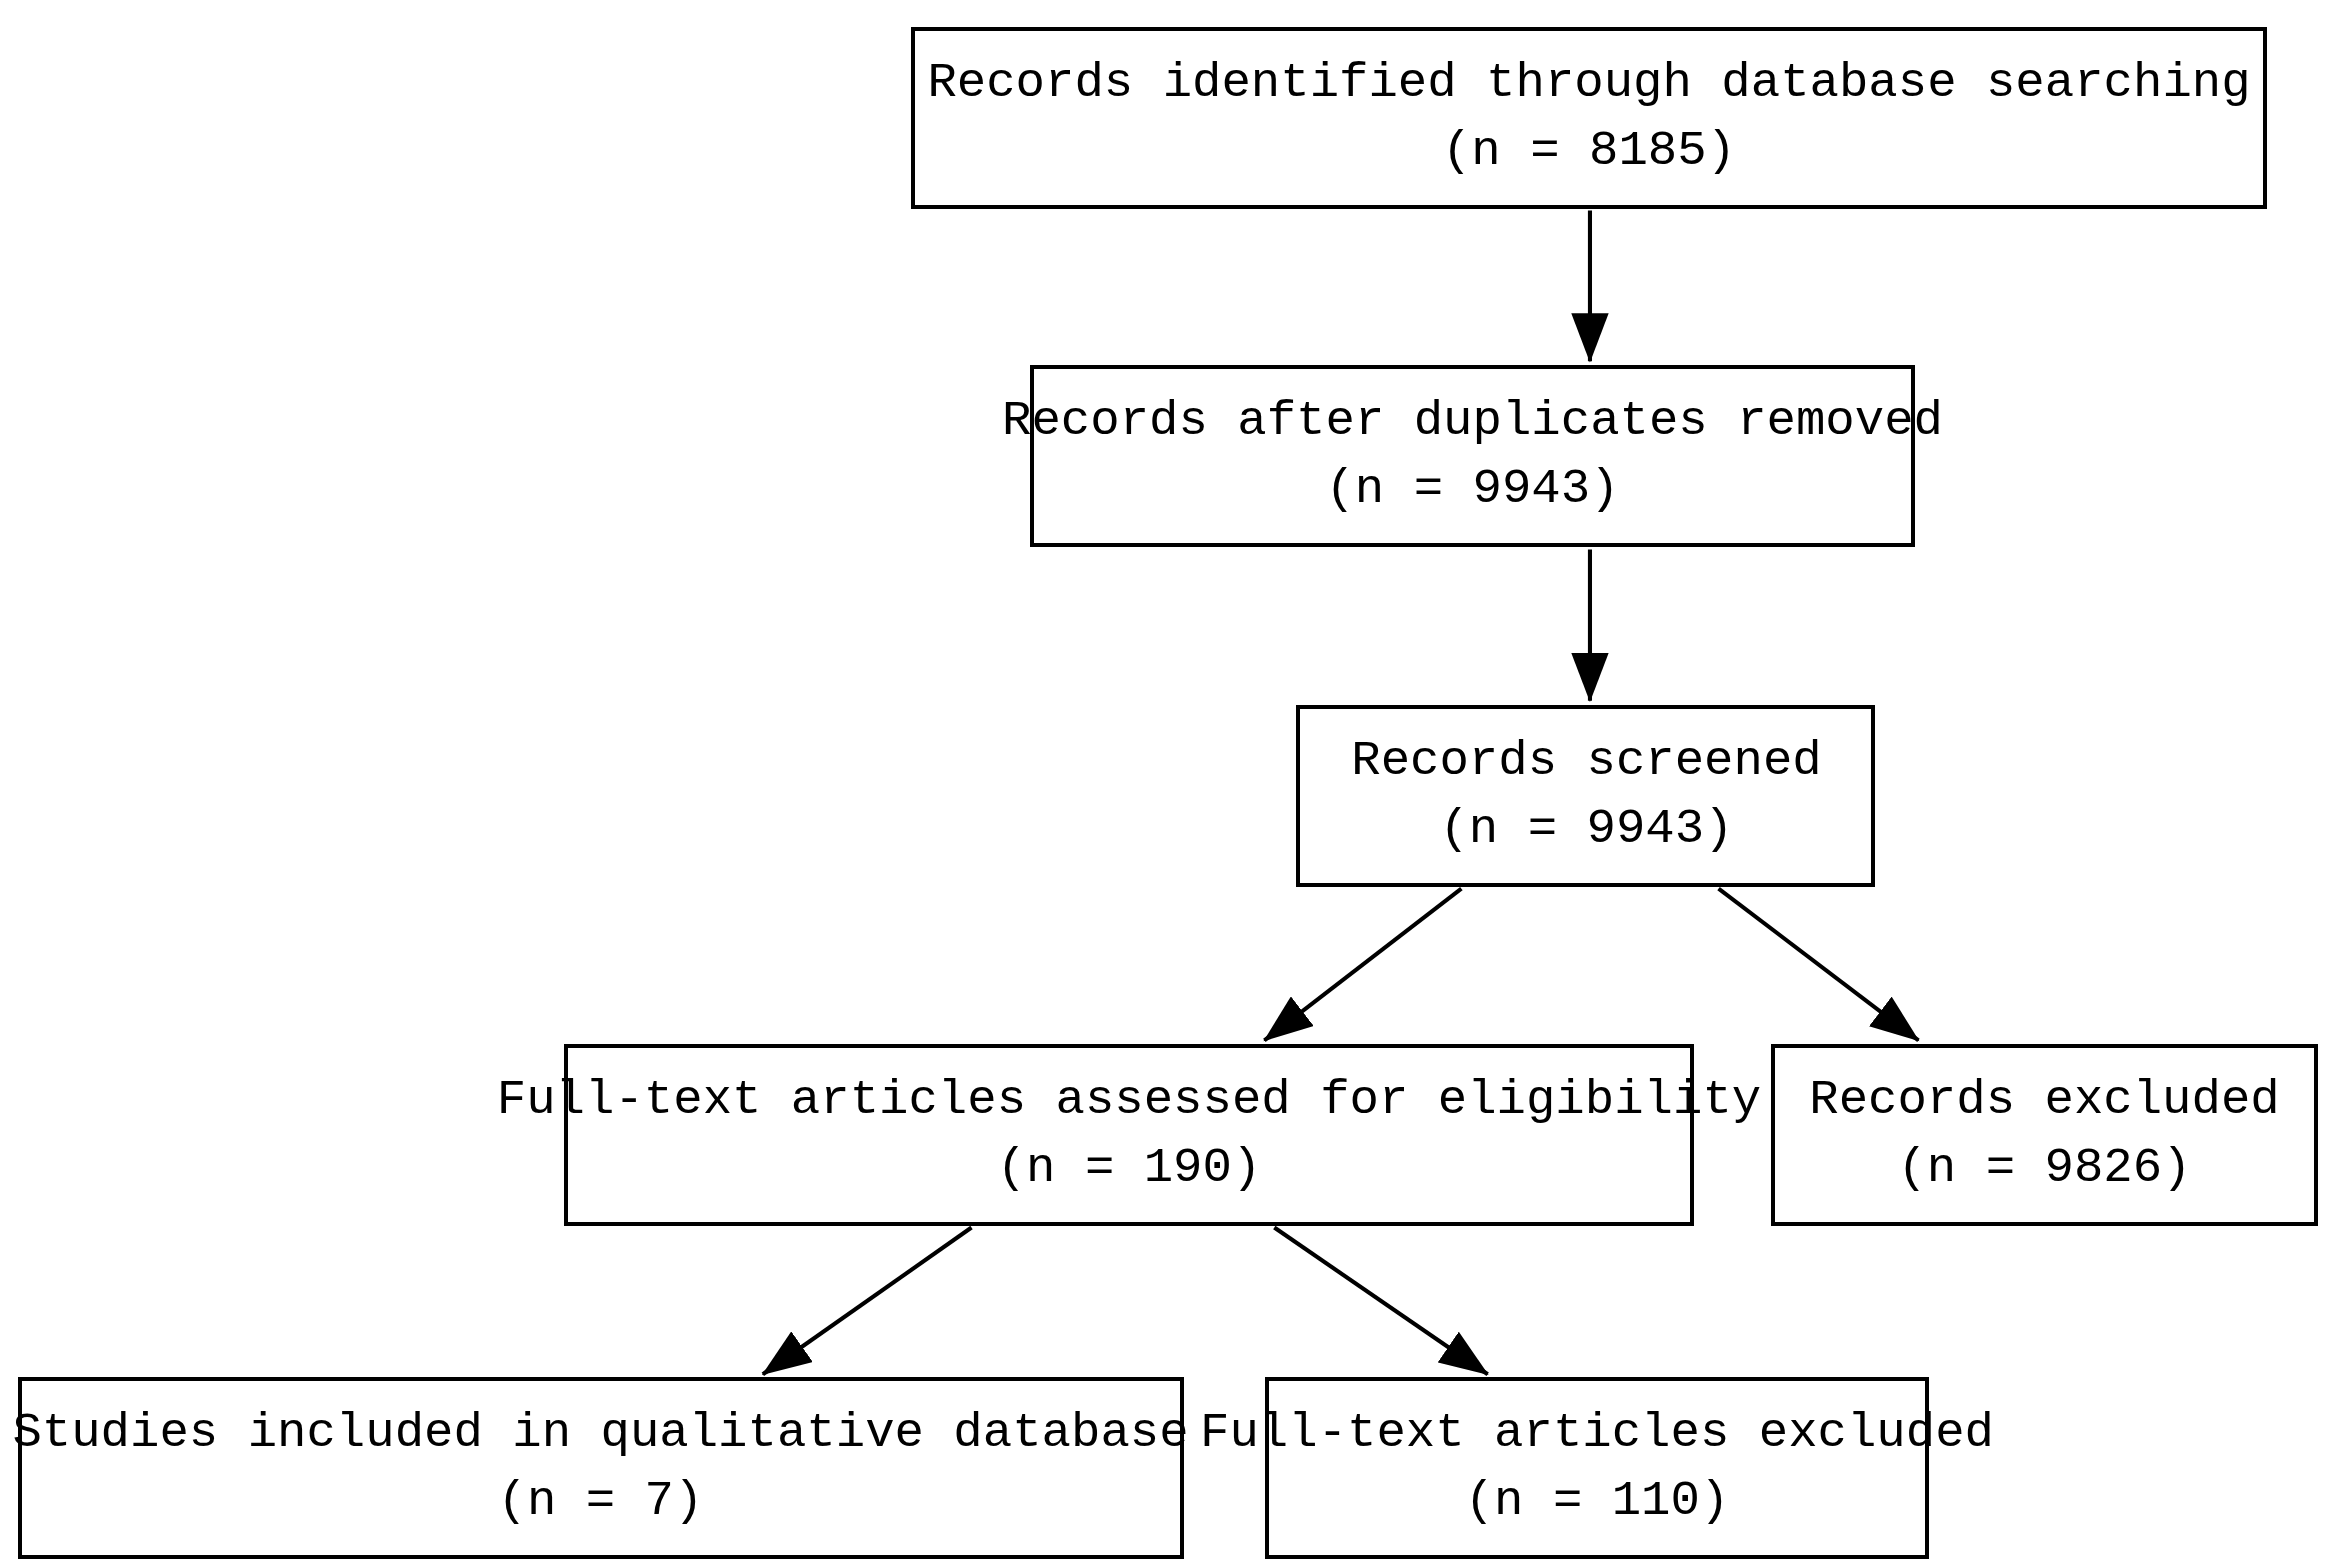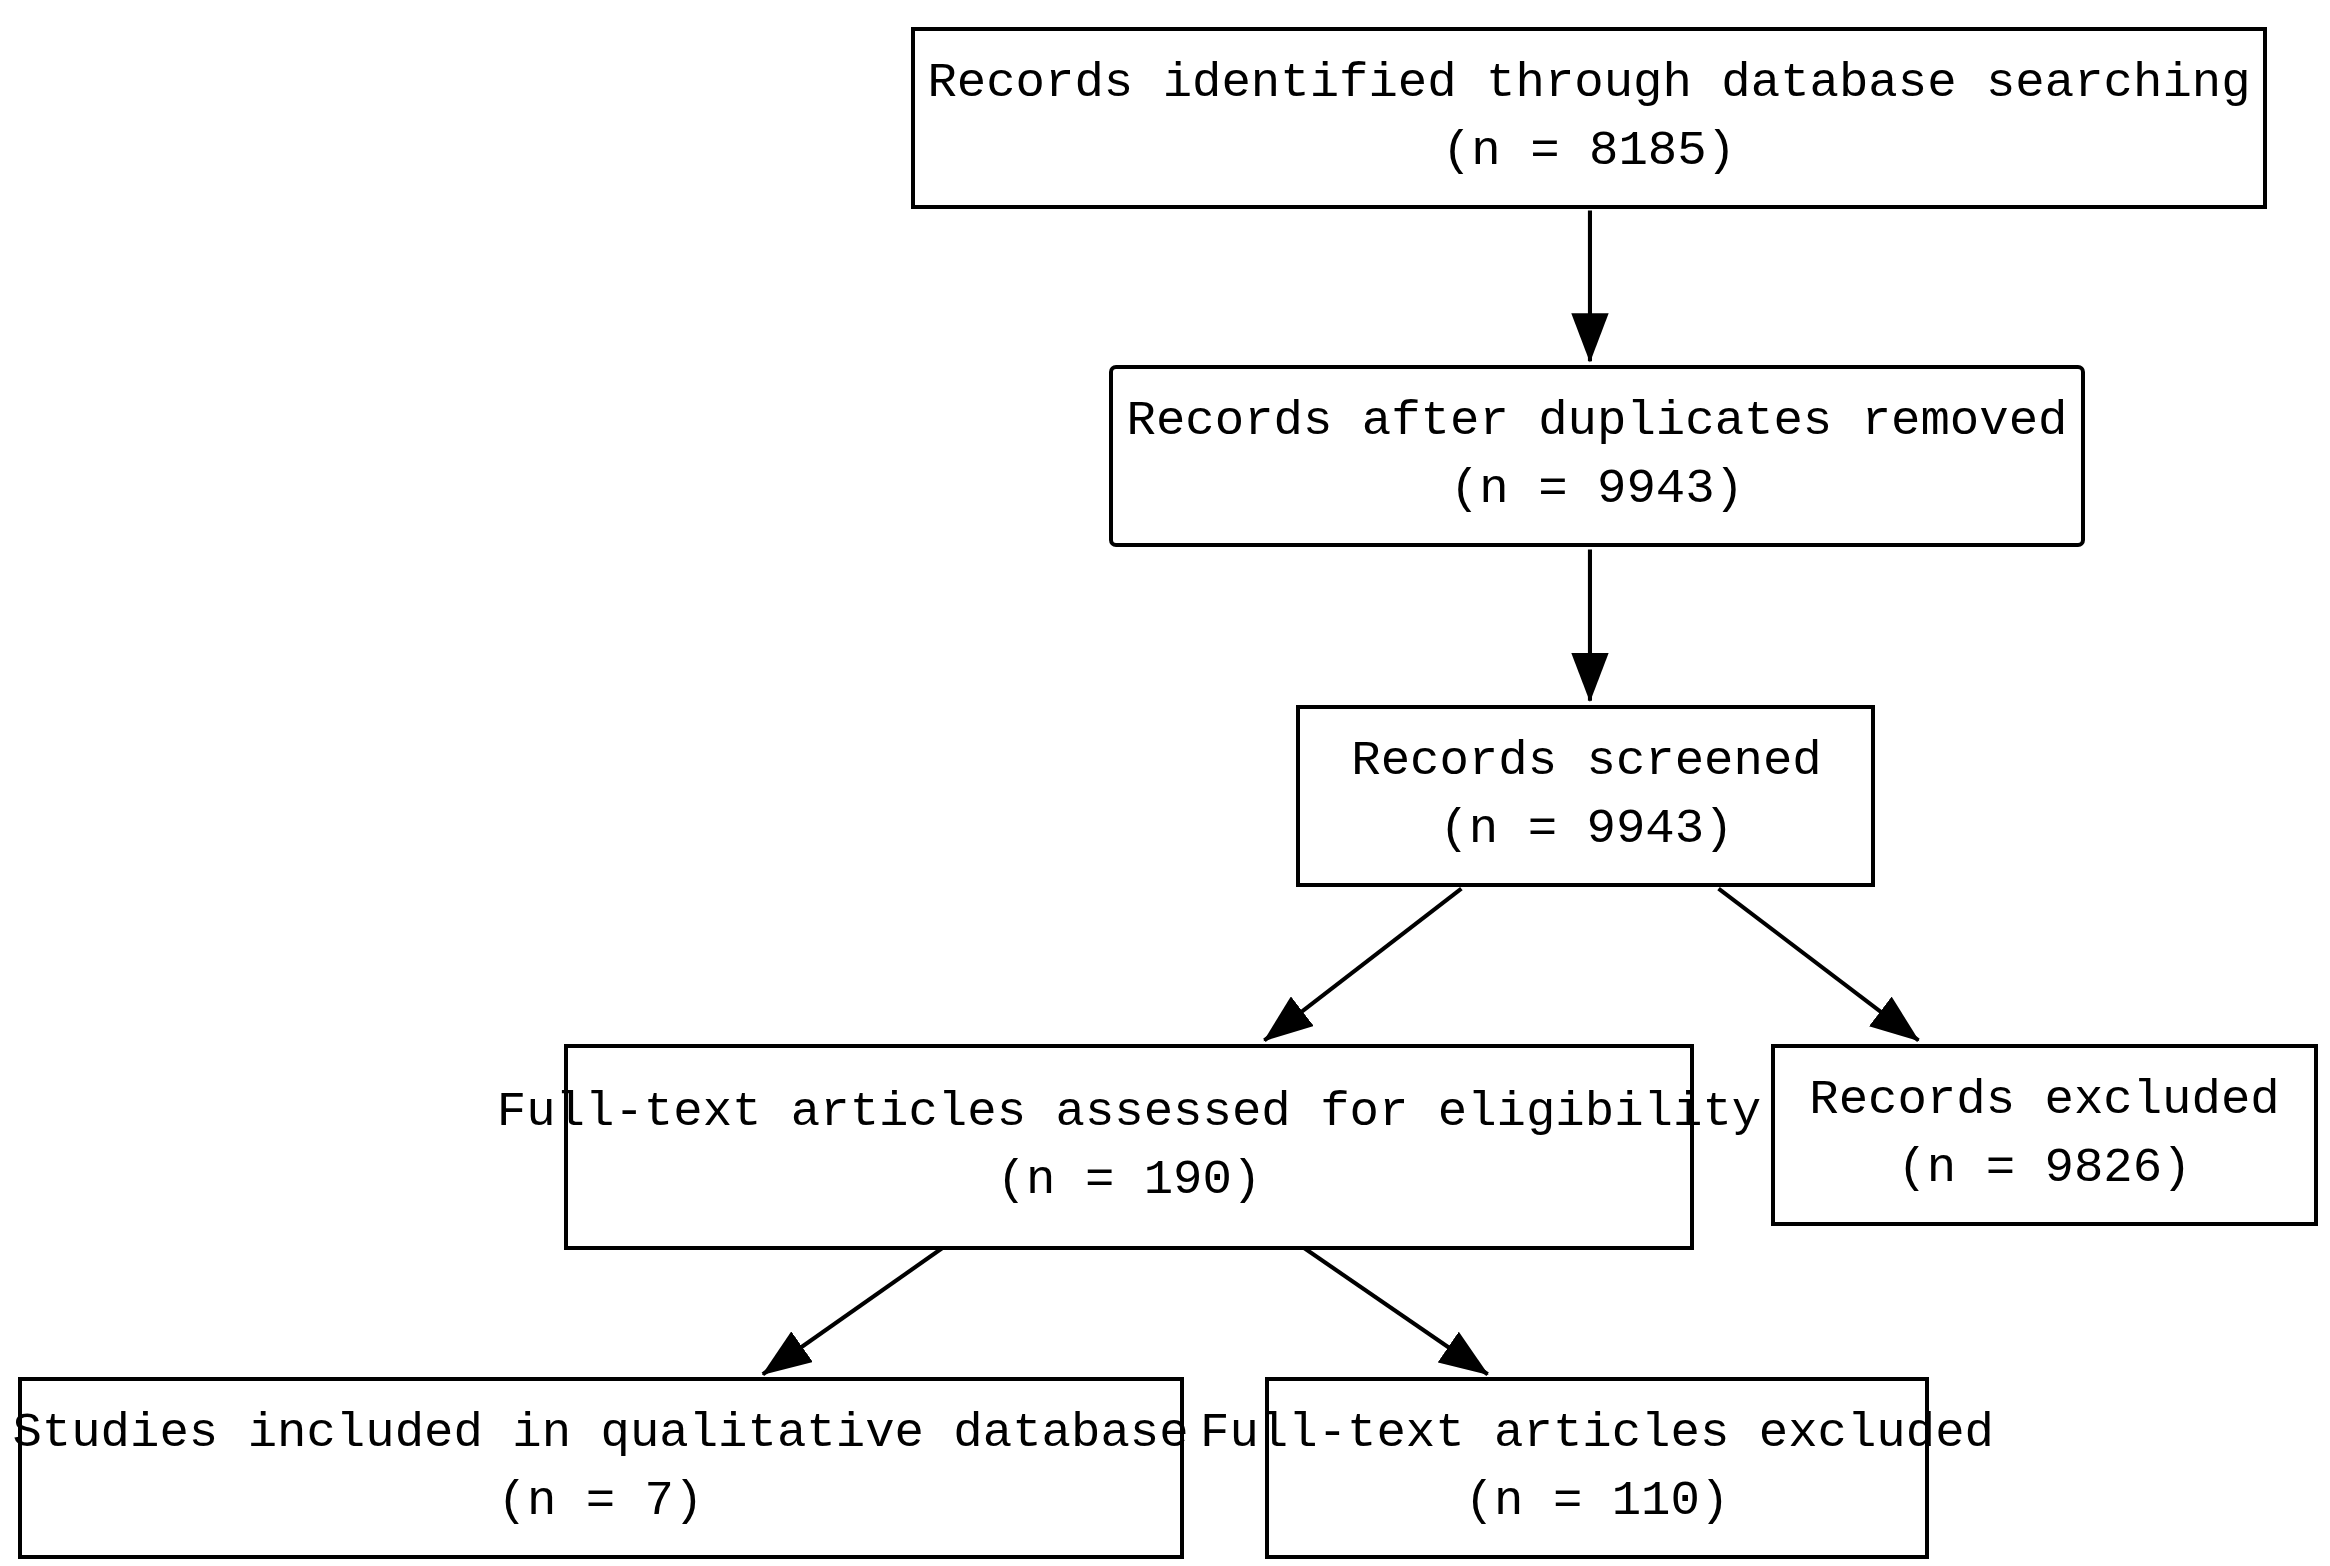--- a/index.html
+++ b/index.html
@@ -26,23 +26,23 @@
     align-items: center;
     text-align: center;
     font-size: 49px;
     line-height: 1.38;
     padding: 0 14px;
   }
   .node .label, .node .count { display: block; white-space: nowrap; }
 
   
   #n-identified        { left: 911px; top:   27px; width: 1356px; height: 182px; }
-  #n-deduplicated      { left: 1109px; top:  365px; width: 976px; height: 182px; border-radius: 7px; }
+  #n-deduplicated      { left: 1030px; top:  365px; width: 885px; height: 182px; }
   #n-screened          { left: 1296px; top: 705px; width: 579px; height: 182px; padding-left: 16px; }
-  #n-fulltext          { left:  564px; top: 1044px; width: 1130px; height: 206px; }
+  #n-fulltext          { left:  564px; top: 1044px; width: 1130px; height: 182px; }
   #n-records-excluded  { left: 1771px; top: 1044px; width:  547px; height: 182px; }
   #n-included          { left:   17.5px; top: 1377px; width: 1166px; height: 182px; }
   #n-fulltext-excluded { left: 1265px; top: 1377px; width: 664px; height: 182px; }
 
   .arrows {
     position: absolute;
     left: 0; top: 0;
     width: 2330px;
     height: 1566px;
     pointer-events: none;

